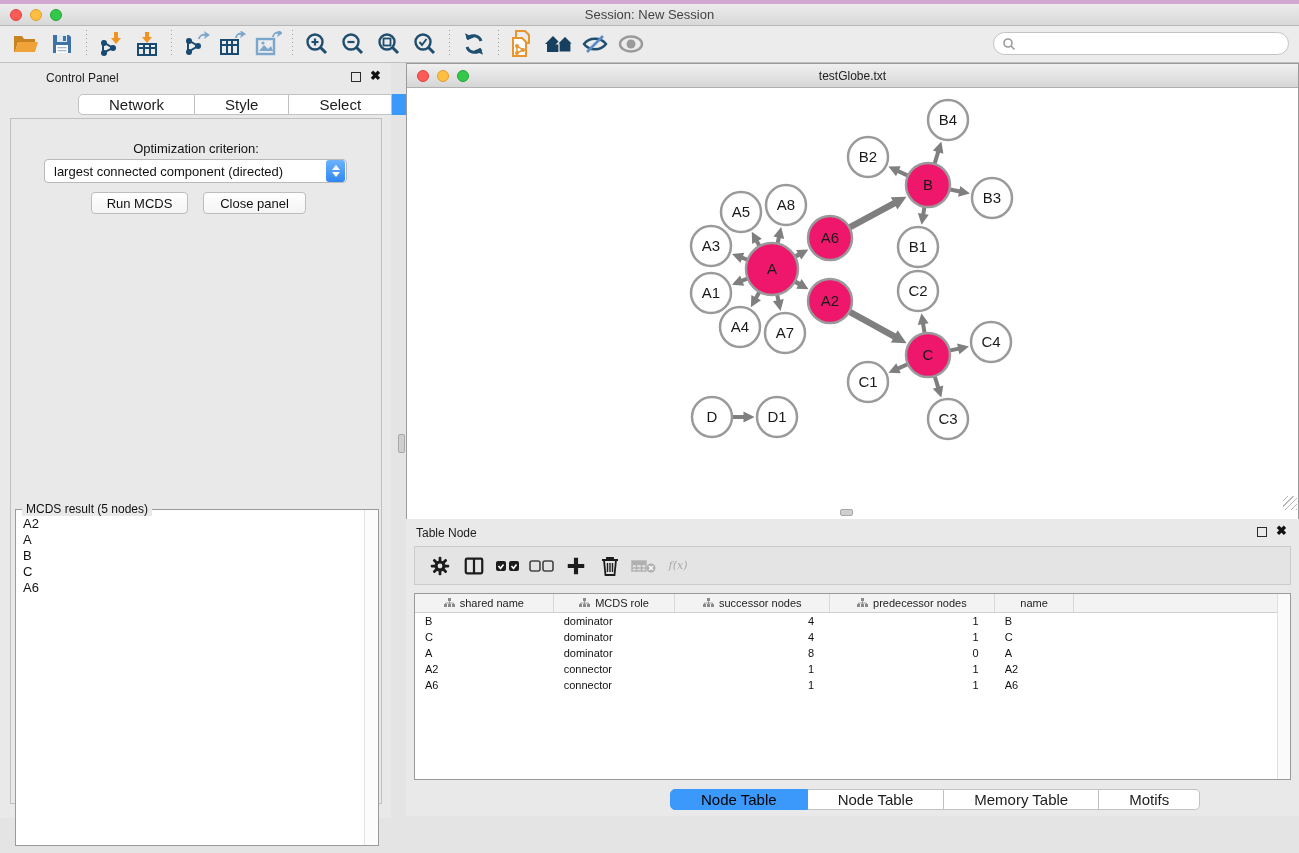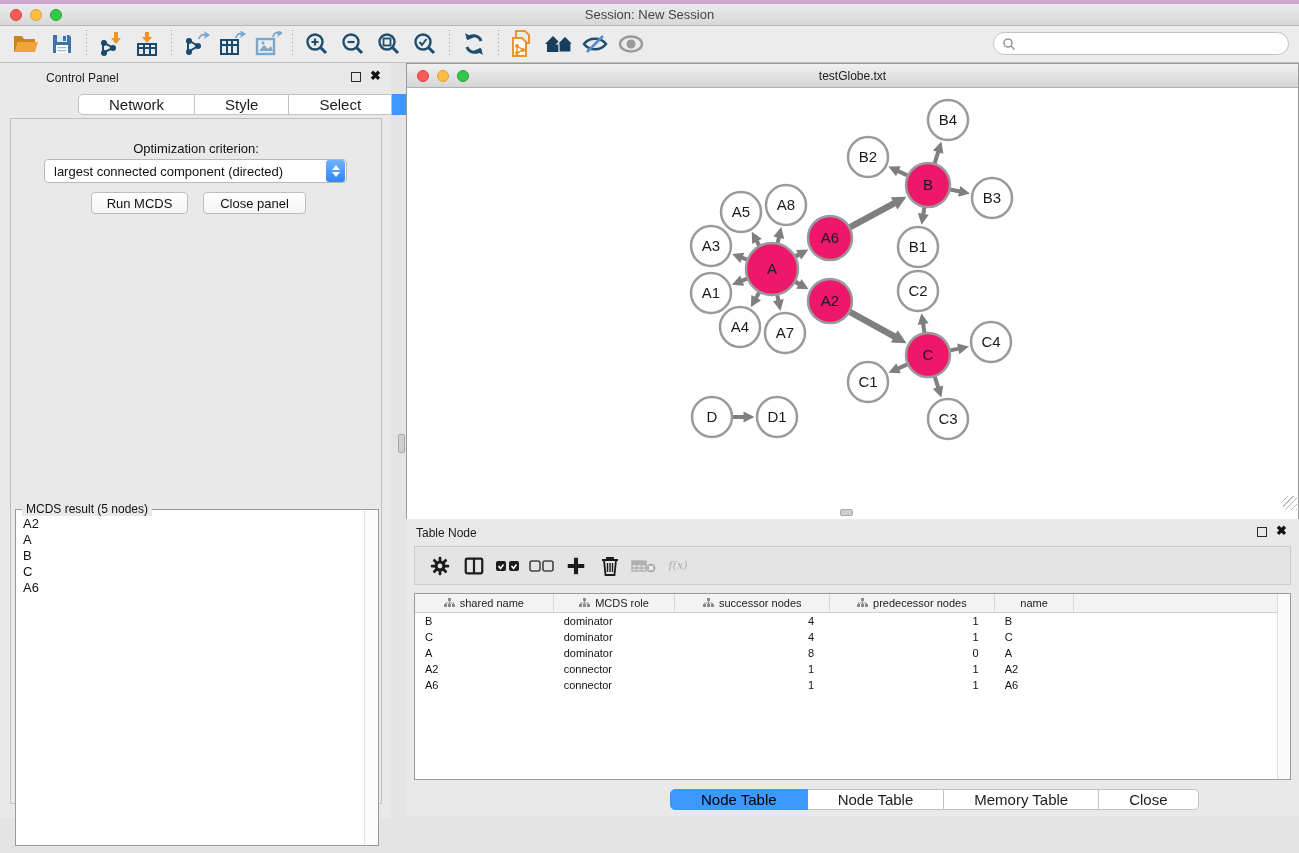--- a/index.html
+++ b/index.html
@@ -635,18 +635,18 @@
             <div class="ncell left" style="width: 216px;"></div>
           </div>
         </div>
       <div id="nt-scroll"></div>
     </div>
 
     <div id="bottom-tabs" class="seg">
         <div class="seg-btn selected">Node Table</div>
         <div class="seg-btn">Node Table</div>
         <div class="seg-btn">Memory Table</div>
-        <div class="seg-btn">Close</div>
+        <div class="seg-btn">Motifs</div>
       </div>
   </div>
 
 
 </div>
 
 </body></html>

